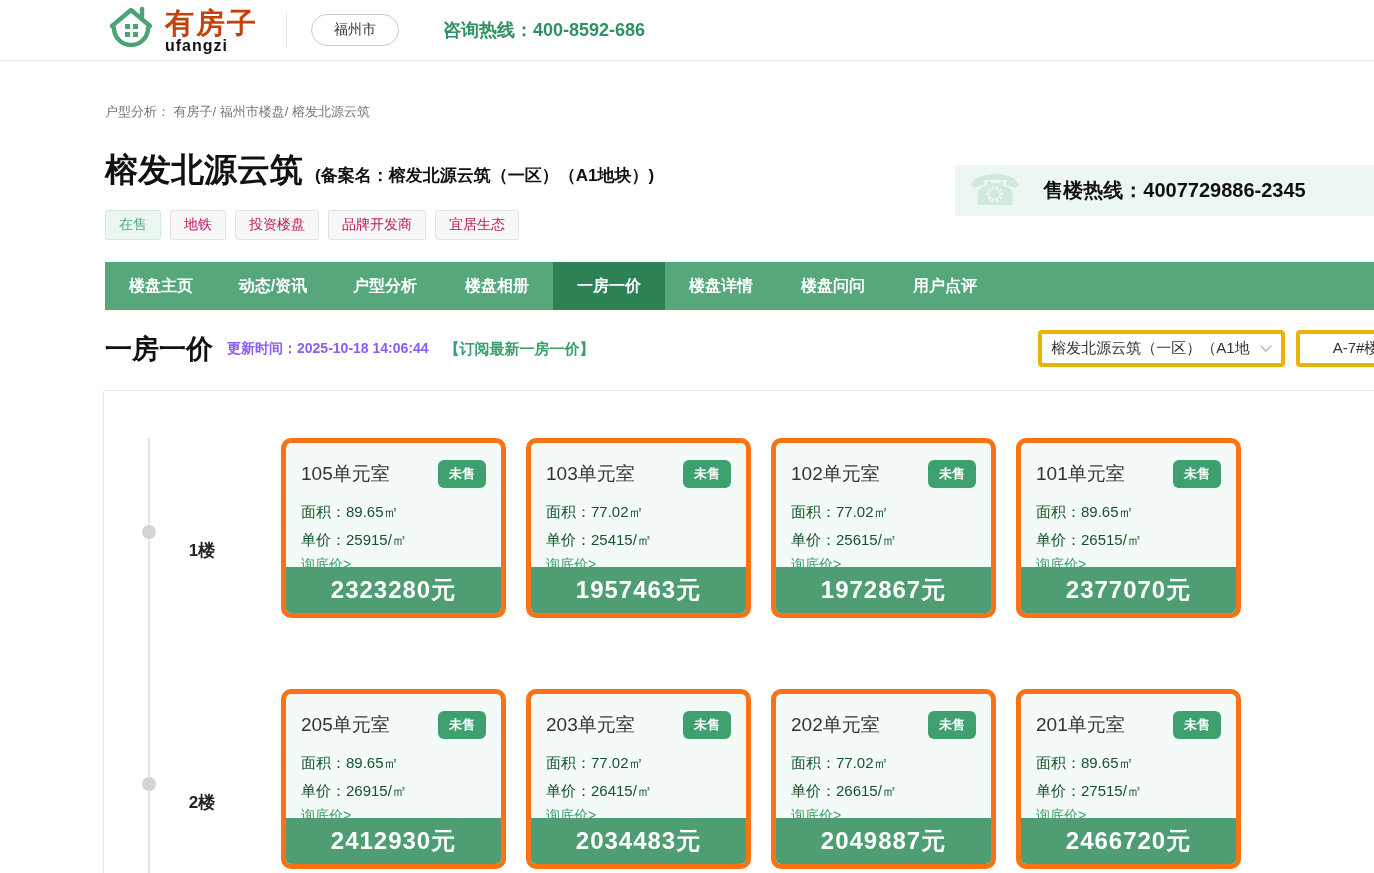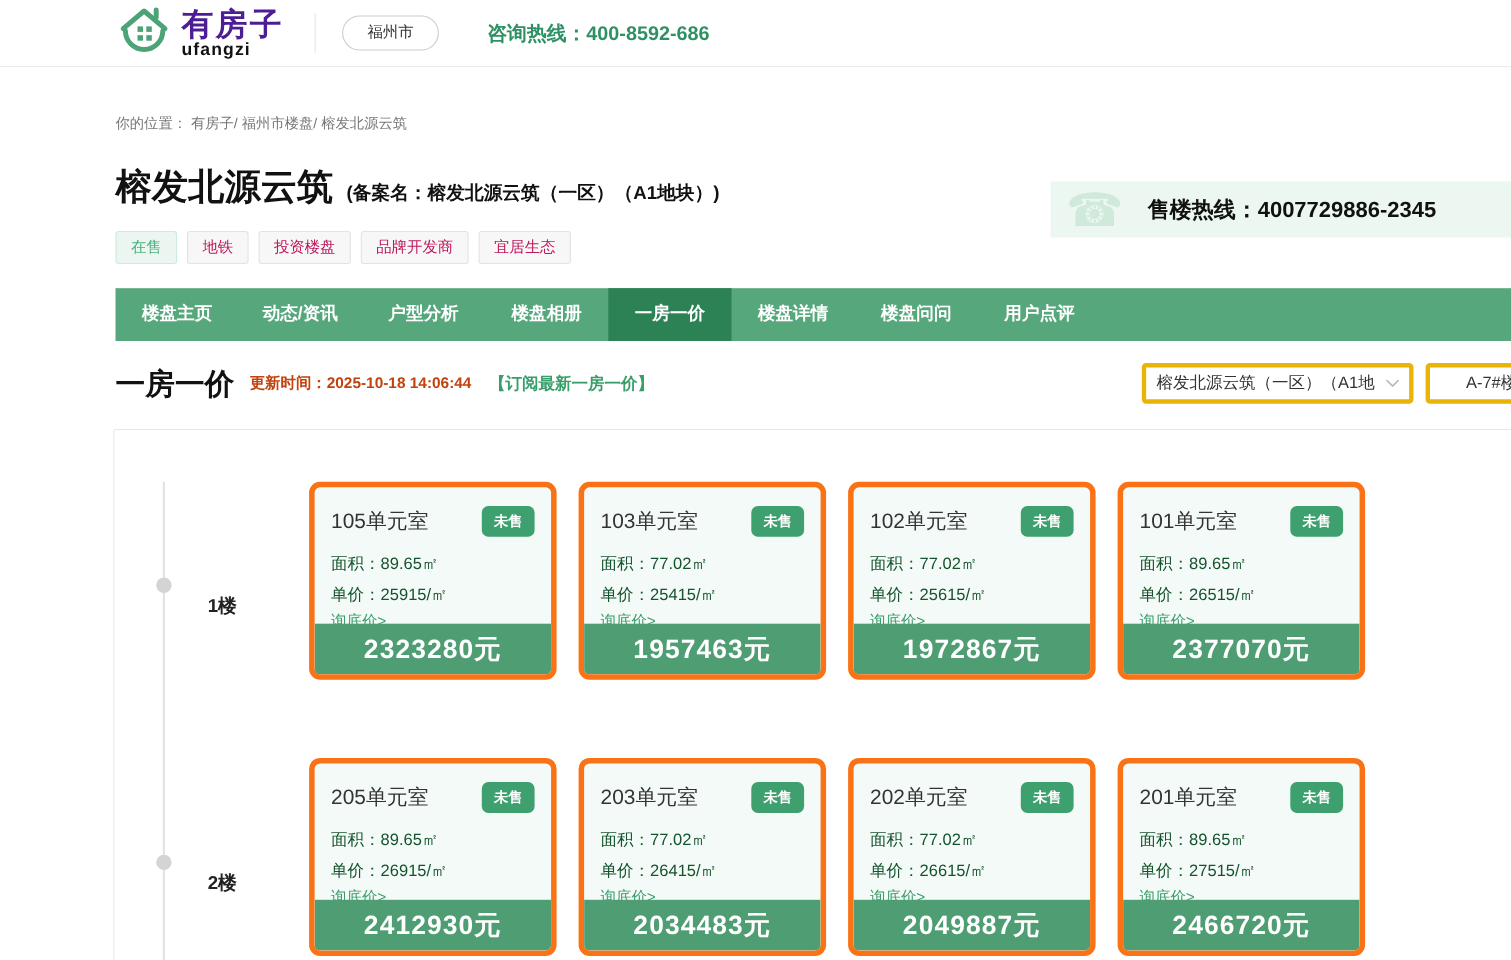--- a/index.html
+++ b/index.html
@@ -5,21 +5,21 @@
   * { margin:0; padding:0; box-sizing:border-box; }
   html,body { width:1374px; height:873px; overflow:hidden; background:#fff;
               font-family:"Liberation Sans","DejaVu Sans",sans-serif; color:#222; }
   .page { position:relative; width:1374px; height:873px; background:#fff; }
 
   
   .header { position:absolute; top:0; left:0; right:0; height:61px; background:#fff;
             border-bottom:1px solid #ececec; display:flex; align-items:center; }
   .logo { display:flex; align-items:center; margin-left:105px; cursor:pointer; }
   .logo svg { width:52px; height:52px; margin-right:8px; }
-  .logo-cn { font-size:29px; font-weight:bold; color:#4c1d95; letter-spacing:2px; line-height:30px; }
+  .logo-cn { font-size:29px; font-weight:bold; color:#c2410c; letter-spacing:2px; line-height:30px; }
   .logo-en { font-size:16px; font-weight:bold; color:#111; letter-spacing:1px; line-height:15px; }
   .header-divider { width:1px; height:36px; background:#e5e5e5; margin:0 24px 0 28px; }
   .city-pill { border:1px solid #ccc; border-radius:16px; padding:6px 22px; font-size:14px;
                color:#333; cursor:pointer; background:#fff; }
   .hotline { margin-left:44px; font-size:18px; font-weight:bold; color:#2e9164; }
 
   
   .breadcrumb { position:absolute; top:103px; left:105px; font-size:13px; color:#777; }
   .title-row { position:absolute; top:148px; left:105px; display:flex; align-items:baseline; }
   .prop-name { font-size:33px; font-weight:bold; color:#111; }
@@ -39,21 +39,21 @@
   
   .nav { position:absolute; top:262px; left:105px; right:0; height:48px; background:#57a77c;
          display:flex; }
   .nav-tab { width:112px; height:48px; line-height:48px; text-align:center; color:#fff;
              font-size:16px; font-weight:bold; cursor:pointer; }
   .nav-tab.active { background:#2c8155; }
 
   
   .section-row { position:absolute; top:331px; left:105px; display:flex; align-items:center; }
   .section-title { font-size:27px; font-weight:bold; color:#111; }
-  .update-info { margin-left:14px; font-size:14px; font-weight:bold; color:#c2410c; }
+  .update-info { margin-left:14px; font-size:14px; font-weight:bold; color:#8b5cf6; }
   .subscribe { margin-left:16px; font-size:15px; font-weight:bold; color:#3a9e6a; cursor:pointer; }
   .dd { position:absolute; height:37px; border:4px solid #eab308; border-radius:4px; background:#fff;
         display:flex; align-items:center; justify-content:center; font-size:15px; color:#333;
         cursor:pointer; }
   .dd1 { top:330px; left:1038px; width:247px; }
   .dd2 { top:330px; left:1296px; width:120px; }
   .chev { margin-left:10px; width:12px; height:8px; }
 
   
   .main-box { position:absolute; top:390px; left:103px; width:1320px; height:520px;
@@ -102,21 +102,21 @@
         <div class="logo-en">ufangzi</div>
       </div>
     </div>
     <div class="header-divider"></div>
     <div class="city-pill">福州市</div>
     <div class="hotline">
       <span>咨询热线：</span><span>400-8592-686</span>
     </div>
   </div>
 
-  <div class="breadcrumb">你的位置： 有房子/ 福州市楼盘/ 榕发北源云筑</div>
+  <div class="breadcrumb">户型分析： 有房子/ 福州市楼盘/ 榕发北源云筑</div>
 
   <div class="title-row">
     <span class="prop-name">榕发北源云筑</span>
     <span class="prop-alias">(备案名：榕发北源云筑（一区）（A1地块）)</span>
   </div>
 
   <div class="phone-band">
     <span class="phone-icon">☎</span>
     <span class="sales-hotline">
       <span>售楼热线：</span><span>4007729886-2345</span>

